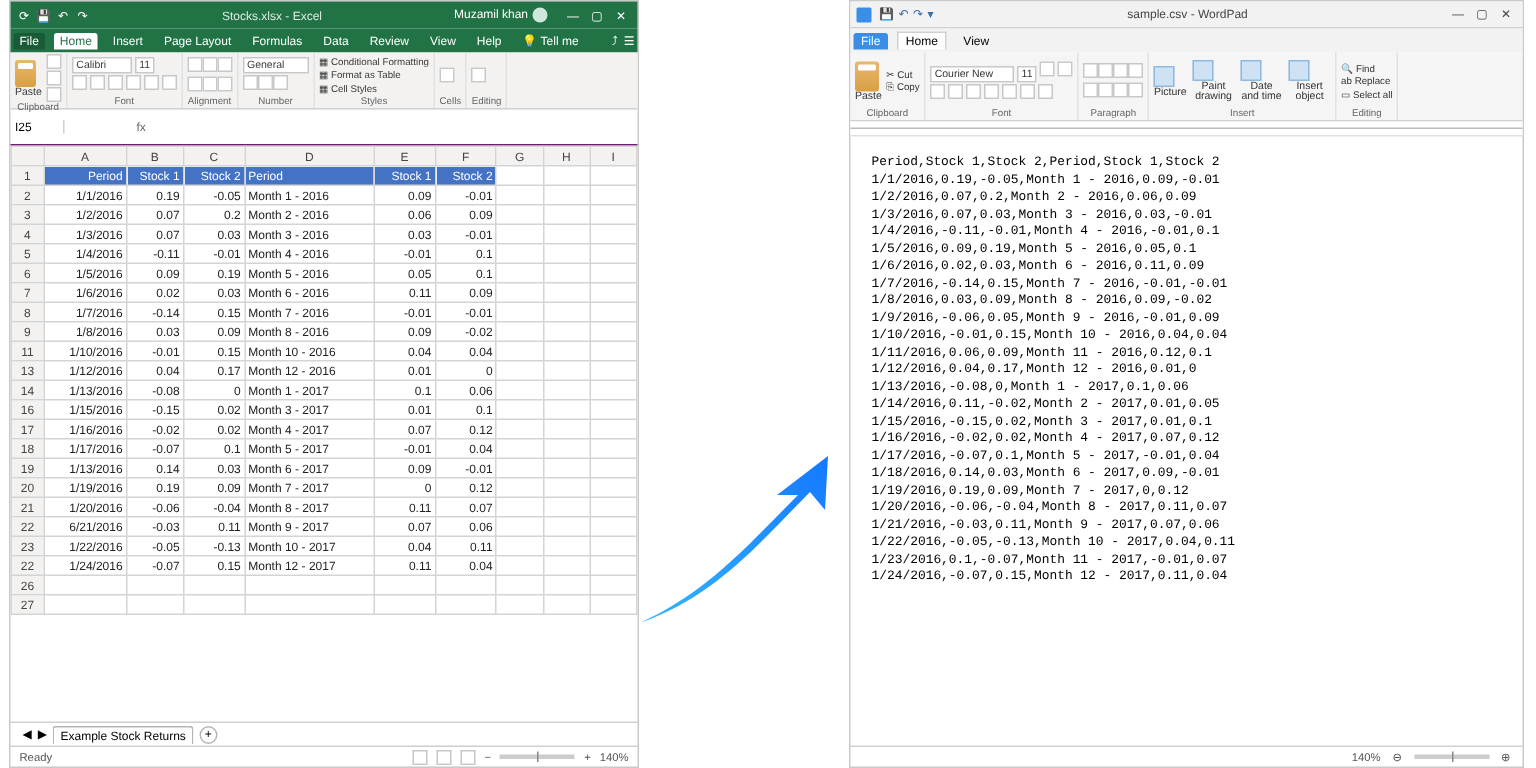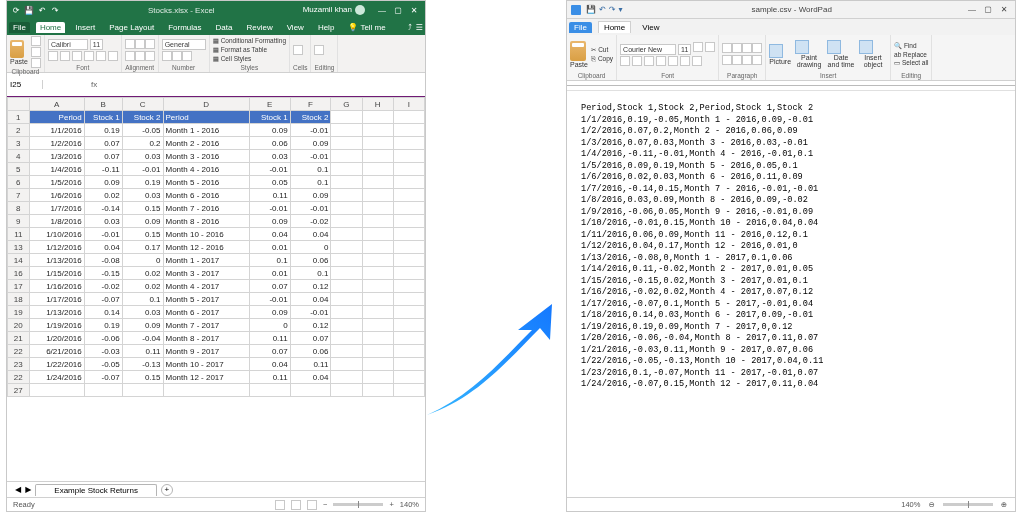--- a/index.html
+++ b/index.html
@@ -54,21 +54,21 @@
   table.grid th, table.grid td { border: 1px solid #d4d4d4; padding: 1px 2px; height: 13px; overflow:hidden; white-space:nowrap; }
   table.grid .corner { background:#f3f2f1; width: 18px; }
   table.grid .colh { background:#f3f2f1; text-align:center; font-weight:400; color:#444; }
   table.grid .rowh { background:#f3f2f1; text-align:center; font-weight:400; color:#444; width:18px; }
   .hdrcell { background:#4472c4; color:#fff; font-weight:400; }
   .wA{width:46px;text-align:right;} .wB{width:30px;text-align:right;} .wC{width:34px;text-align:right;}
   .wD{width:72px;text-align:left;}  .wE{width:34px;text-align:right;} .wF{width:34px;text-align:right;}
   .wG,.wH,.wI{width:26px;}
 
   .sheet-tabs { height: 16px; border-top:1px solid #d0d0d0; display:flex; align-items:center; font-size:8px; gap:4px; padding:0 8px; }
-  .sheet-tab { padding:1px 18px; border:1px solid #b5b5b5; border-bottom:none; border-radius:2px 2px 0 0; background:#fff; }
+  .sheet-tab { padding:1px 4px; border:1px solid #b5b5b5; border-bottom:none; border-radius:2px 2px 0 0; background:#fff; }
   .plus { width:12px;height:12px;border:1px solid #b5b5b5;border-radius:50%;text-align:center;line-height:10px;}
   .excel-status { height:14px; border-top:1px solid #d0d0d0; display:flex; align-items:center; font-size:7.5px; color:#555; padding:0 6px; gap:6px;}
   .zoom-slider { width:50px; height:3px; background:#ccc; position:relative; }
   .zoom-slider:before{content:"";position:absolute;left:50%;top:-2px;width:1px;height:7px;background:#888;}
 
   
   .arrow { position:absolute; left: 422px; top: 300px; width: 140px; height: 120px; pointer-events:none; }
 
   
   .wordpad {
@@ -478,20 +478,32 @@
             <td class="wI"></td>
           </tr>
           <tr>
             <th class="rowh">22</th>
             <td class="wA">1/24/2016</td>
             <td class="wB">-0.07</td>
             <td class="wC">0.15</td>
             <td class="wD">Month 12 - 2017</td>
             <td class="wE">0.11</td>
             <td class="wF">0.04</td>
+            <td class="wG"></td>
+            <td class="wH"></td>
+            <td class="wI"></td>
+          </tr>
+          <tr>
+            <th class="rowh">26</th>
+            <td class="wA"></td>
+            <td class="wB"></td>
+            <td class="wC"></td>
+            <td class="wD"></td>
+            <td class="wE"></td>
+            <td class="wF"></td>
             <td class="wG"></td>
             <td class="wH"></td>
             <td class="wI"></td>
           </tr>
           <tr>
             <th class="rowh">27</th>
             <td class="wA"></td>
             <td class="wB"></td>
             <td class="wC"></td>
             <td class="wD"></td>

